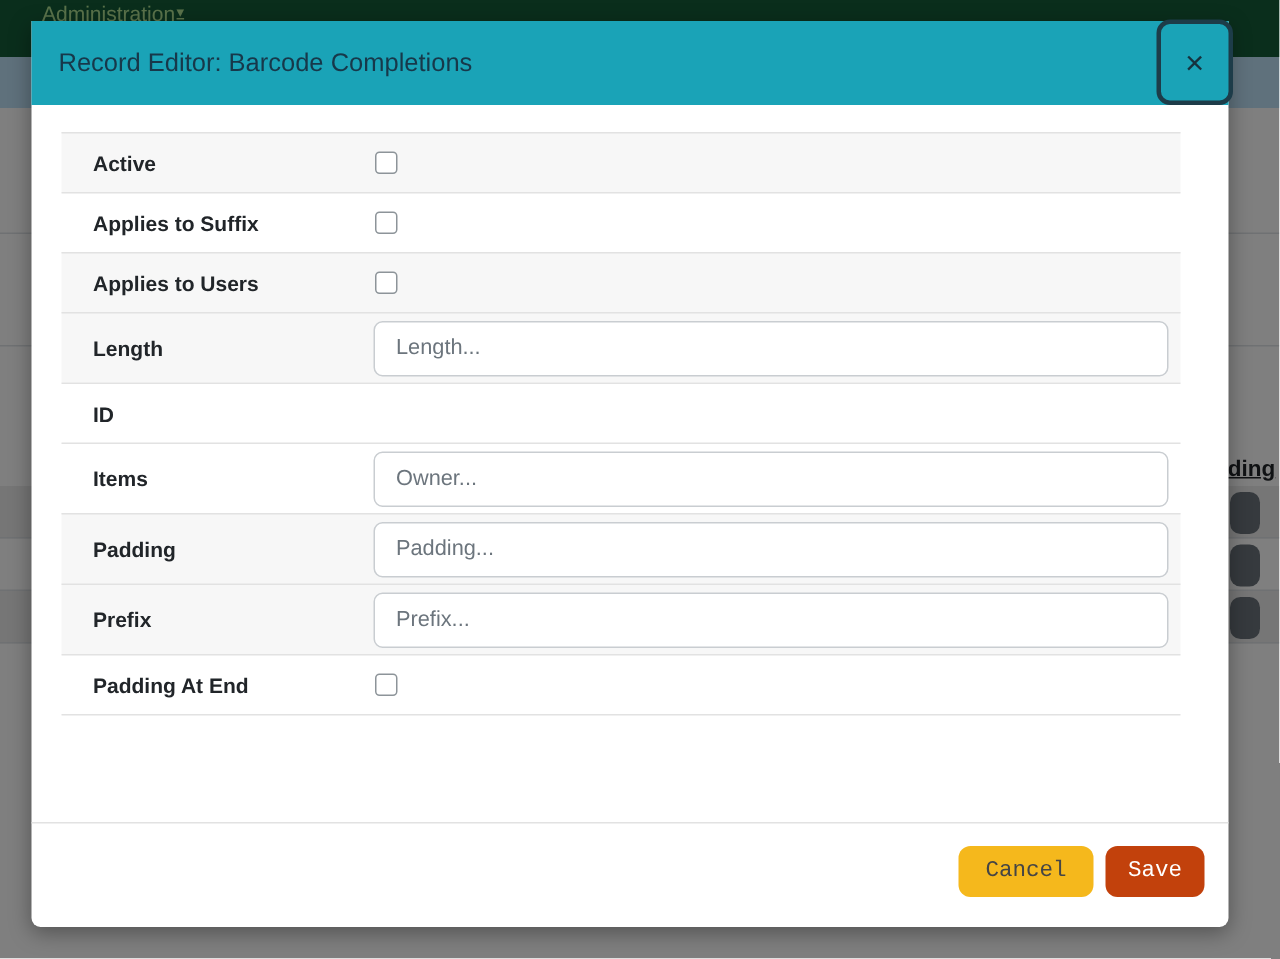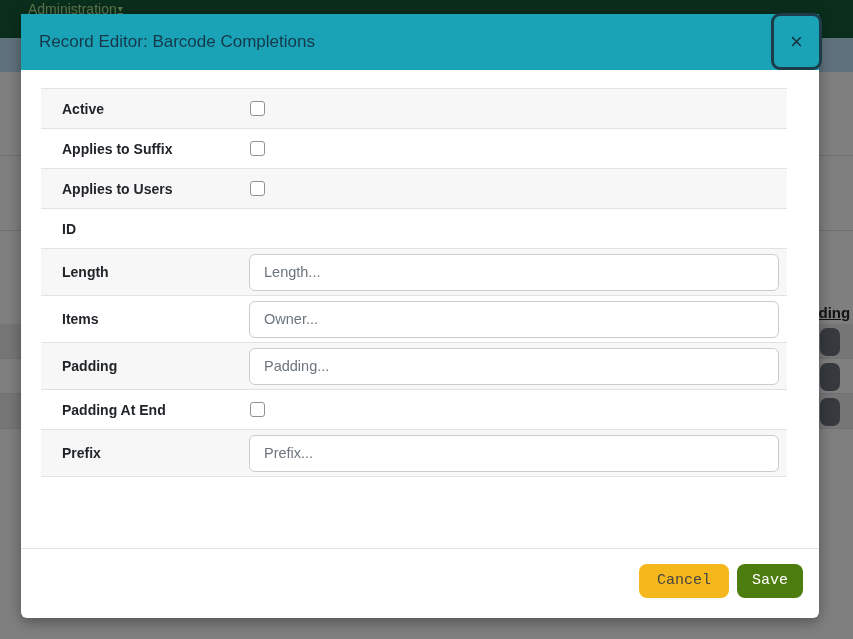--- a/index.html
+++ b/index.html
@@ -100,21 +100,21 @@
   }
 
   .modal-footer {
     margin-top: 25px; border-top: 1px solid #e2e2e2;
     padding: 15px 16px; height: 64px;
     display: flex; justify-content: flex-end; align-items: center; gap: 8px;
   }
   .btn { border: none; border-radius: 8px; height: 34px; font-size: 15px;
          cursor: pointer; font-family: Liberation Mono, monospace; }
   .btn-cancel { background: #f5b81c; color: #454545; padding: 0 18px; }
-  .btn-save  { background: #4d7c0f; color: #ffffff; padding: 0 15px; }
+  .btn-save  { background: #c2410c; color: #ffffff; padding: 0 15px; }
 </style>
 </head>
 <body>
 
 <div class="bg">
   <div class="navbar">
     <div class="nav-item">
       <span>Administration</span>
       <span class="caret">▾</span>
     </div>
@@ -155,52 +155,52 @@
           <div class="row-control">
             <input type="checkbox" class="checkbox" style="">
           </div>
         </div>
         <div class="form-row striped">
           <div class="row-label">Applies to Users</div>
           <div class="row-control">
             <input type="checkbox" class="checkbox" style="">
           </div>
         </div>
+        <div class="form-row striped tall">
+          <div class="row-label">Length</div>
+          <div class="row-control">
+            <input type="text" class="text-input" placeholder="Length..." style="">
+          </div>
+        </div>
         <div class="form-row">
           <div class="row-label">ID</div>
           <div class="row-control"></div>
         </div>
-        <div class="form-row striped tall">
-          <div class="row-label">Length</div>
-          <div class="row-control">
-            <input type="text" class="text-input" placeholder="Length..." style="">
-          </div>
-        </div>
         <div class="form-row tall">
           <div class="row-label">Items</div>
           <div class="row-control">
             <input type="text" class="text-input" placeholder="Owner..." style="">
           </div>
         </div>
         <div class="form-row striped tall">
           <div class="row-label">Padding</div>
           <div class="row-control">
             <input type="text" class="text-input" placeholder="Padding..." style="">
           </div>
         </div>
+        <div class="form-row striped tall">
+          <div class="row-label">Prefix</div>
+          <div class="row-control">
+            <input type="text" class="text-input" placeholder="Prefix..." style="">
+          </div>
+        </div>
         <div class="form-row">
           <div class="row-label">Padding At End</div>
           <div class="row-control">
             <input type="checkbox" class="checkbox" style="">
-          </div>
-        </div>
-        <div class="form-row striped tall">
-          <div class="row-label">Prefix</div>
-          <div class="row-control">
-            <input type="text" class="text-input" placeholder="Prefix..." style="">
           </div>
         </div>
         <div class="form-row tall">
         </div>
       </div>
   </div>
   <div class="modal-footer">
     <button class="btn btn-cancel">Cancel</button>
     <button class="btn btn-save">Save</button>
   </div>

